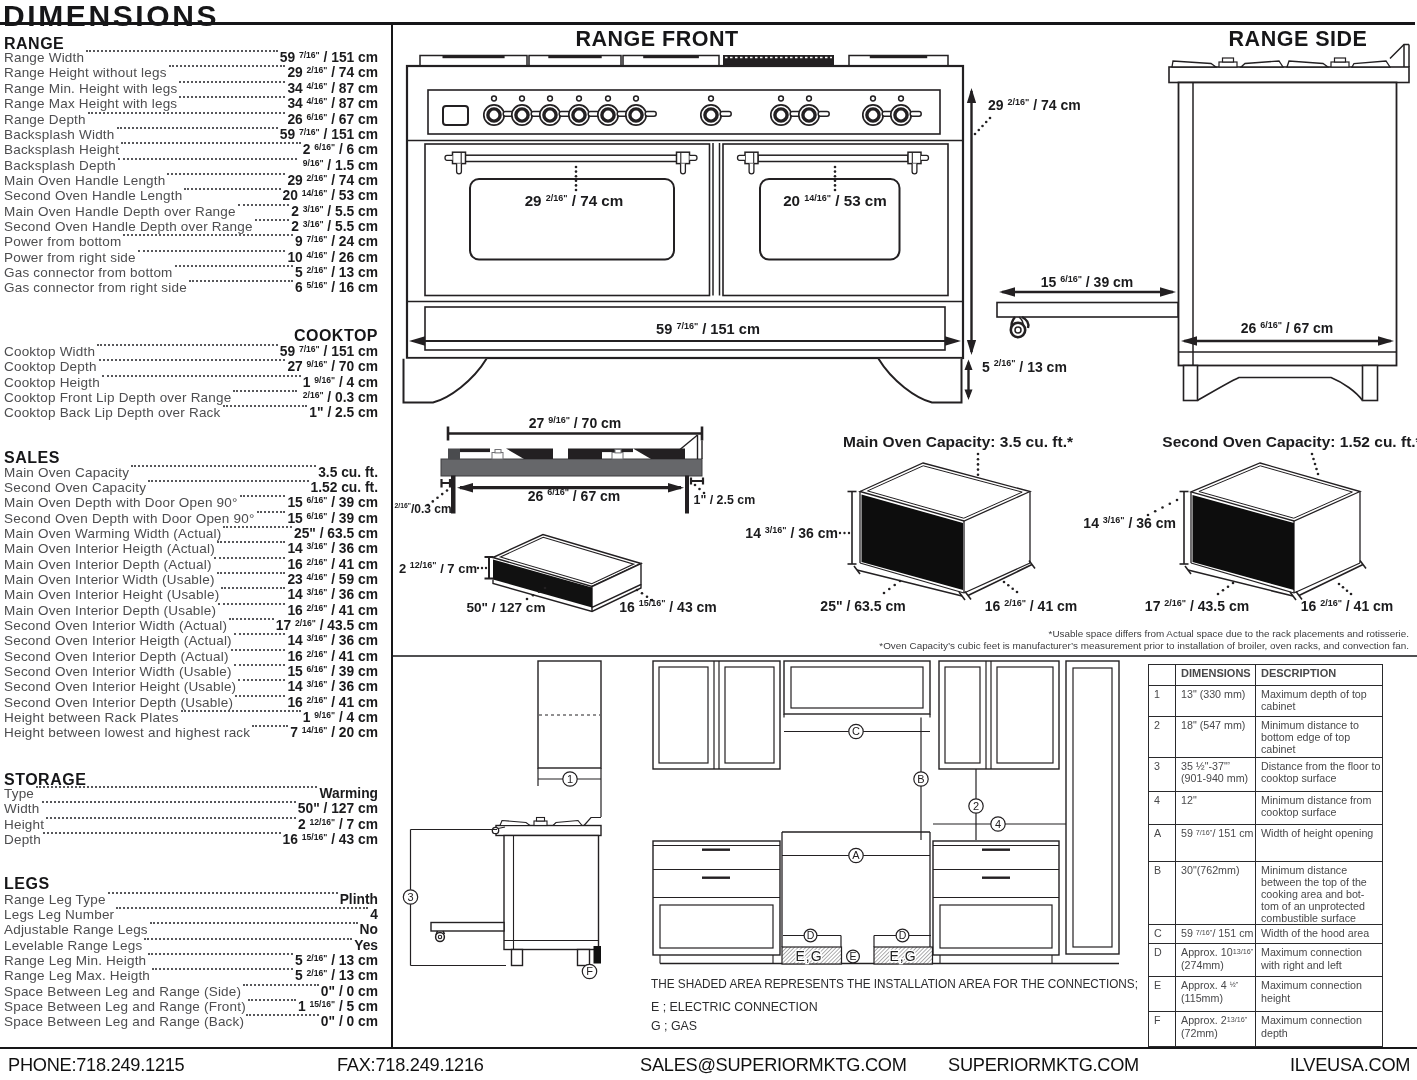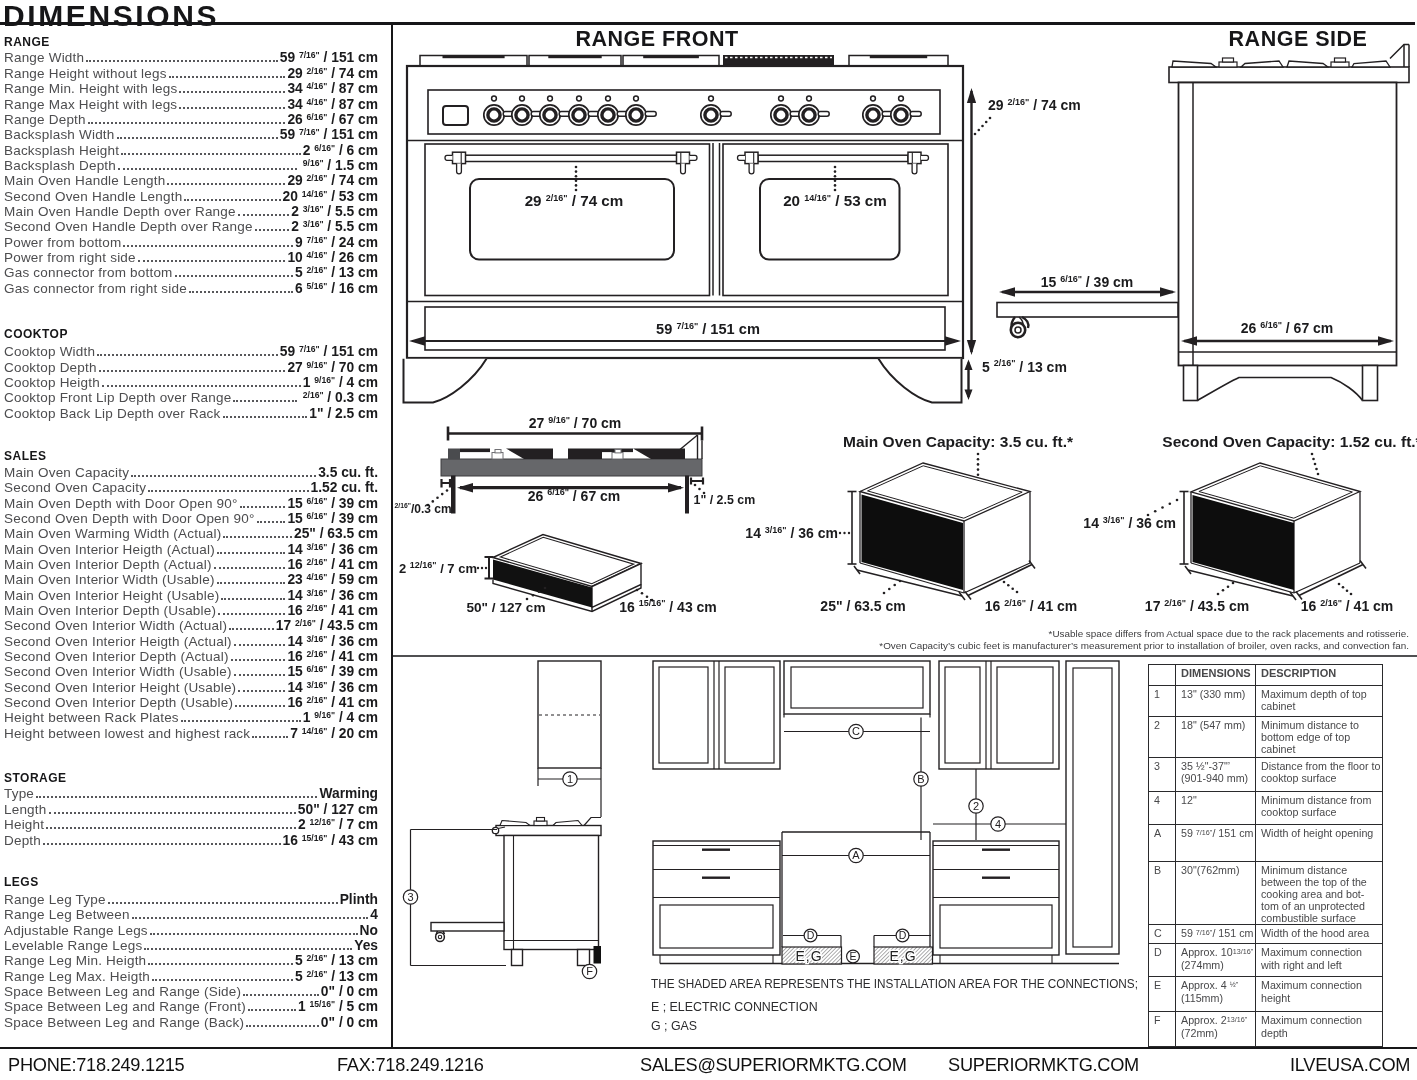--- a/index.html
+++ b/index.html
@@ -1,23 +1,23 @@
 <!DOCTYPE html>
 <html><head><meta charset="utf-8">
 <style>
 html,body{margin:0;padding:0;background:#fff;}
 #page{position:relative;width:1417px;height:1080px;background:#fff;overflow:hidden;
   font-family:"Liberation Sans",sans-serif;}
 .abs{position:absolute;}
-.row{display:flex;align-items:flex-end;height:15.35px;font-size:13.5px;color:#4d4d4f;letter-spacing:.2px;}
+.row{display:flex;align-items:flex-start;height:15.35px;font-size:13.5px;color:#4d4d4f;letter-spacing:.2px;}
 .row .lb{white-space:nowrap;}
 .row .dt{flex:1;border-bottom:2px dotted #57575a;margin:0 2px 3px 2px;min-width:6px;}
 .row .vl{white-space:nowrap;font-weight:bold;color:#1b1b1d;font-size:13.8px;letter-spacing:0;}
 .row .vl sup{font-size:8.6px;vertical-align:4px;letter-spacing:0;}
-.sech{font-weight:bold;font-size:12px;color:#161618;letter-spacing:.5px;height:15.35px;}
+.sech{font-weight:bold;font-size:16px;color:#161618;letter-spacing:.5px;height:15.35px;}
 table.spec{border-collapse:collapse;table-layout:fixed;font-size:10.7px;color:#48484a;}
 table.spec td{border:1.5px solid #2a2a2c;vertical-align:top;padding:2px 1px 0 5px;
   font-weight:normal;text-align:left;line-height:12.1px;overflow:hidden;}
 table.spec td.b{font-weight:bold;font-size:11px;}
 table.spec td.nw{white-space:nowrap;}
 table.spec sup{font-size:7.2px;vertical-align:2px;}
 .ftr{position:absolute;font-size:18.2px;color:#111;letter-spacing:-0.25px;white-space:nowrap;}
 </style></head><body>
 <div id="page">
 
@@ -107,21 +107,21 @@
         <span class="vl">5&nbsp;<sup>2/16"</sup>&nbsp;/ 13 cm</span>
       </div>
       <div class="row">
         <span class="lb">Gas connector from right side</span>
         <span class="dt"></span>
         <span class="vl">6&nbsp;<sup>5/16"</sup>&nbsp;/ 16 cm</span>
       </div>
     </div>
 
 <div class="abs" style="left:4px;top:327px;width:374px;">
-      <div class="sech" style="margin-bottom:1.7px;">COOKTOP</div>
+      <div class="sech" style="margin-bottom:1.7px;text-align:right;">COOKTOP</div>
       <div class="row">
         <span class="lb">Cooktop Width</span>
         <span class="dt"></span>
         <span class="vl">59&nbsp;<sup>7/16"</sup>&nbsp;/ 151 cm</span>
       </div>
       <div class="row">
         <span class="lb">Cooktop Depth</span>
         <span class="dt"></span>
         <span class="vl">27&nbsp;<sup>9/16"</sup>&nbsp;/ 70 cm</span>
       </div>
@@ -237,21 +237,21 @@
     </div>
 
 <div class="abs" style="left:4px;top:770.5px;width:374px;">
       <div class="sech" style="margin-bottom:0.3px;">STORAGE</div>
       <div class="row">
         <span class="lb">Type</span>
         <span class="dt"></span>
         <span class="vl">Warming</span>
       </div>
       <div class="row">
-        <span class="lb">Length</span>
+        <span class="lb">Width</span>
         <span class="dt"></span>
         <span class="vl">50"&nbsp;/ 127 cm</span>
       </div>
       <div class="row">
         <span class="lb">Height</span>
         <span class="dt"></span>
         <span class="vl">2&nbsp;<sup>12/16"</sup>&nbsp;/ 7 cm</span>
       </div>
       <div class="row">
         <span class="lb">Depth</span>
@@ -261,21 +261,21 @@
     </div>
 
 <div class="abs" style="left:4px;top:874.5px;width:374px;">
       <div class="sech" style="margin-bottom:1.7px;">LEGS</div>
       <div class="row">
         <span class="lb">Range Leg Type</span>
         <span class="dt"></span>
         <span class="vl">Plinth</span>
       </div>
       <div class="row">
-        <span class="lb">Range Leg Between</span>
+        <span class="lb">Legs Leg Number</span>
         <span class="dt"></span>
         <span class="vl">4</span>
       </div>
       <div class="row">
         <span class="lb">Adjustable Range Legs</span>
         <span class="dt"></span>
         <span class="vl">No</span>
       </div>
       <div class="row">
         <span class="lb">Levelable Range Legs</span>

